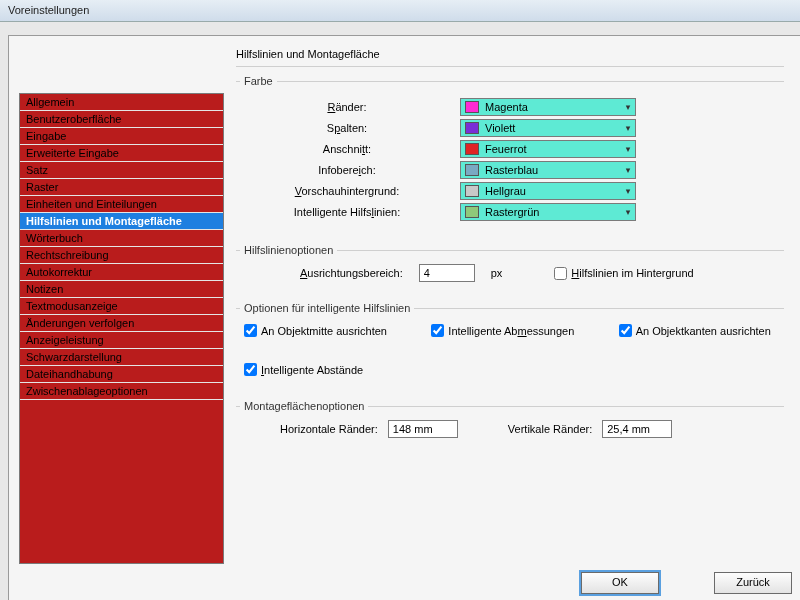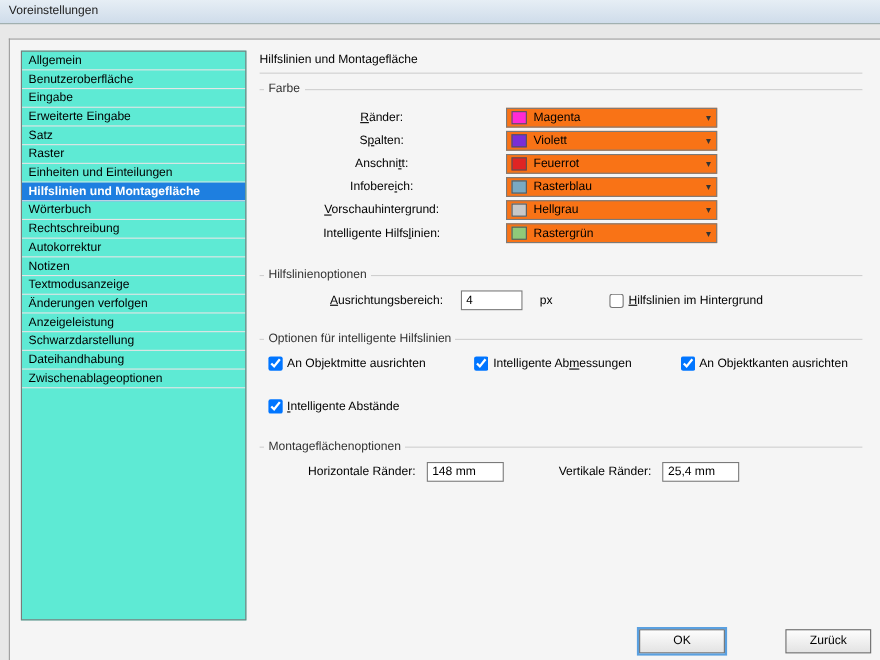--- a/index.html
+++ b/index.html
@@ -1,29 +1,29 @@
 <!DOCTYPE html>
 <html><head>
 <meta charset="utf-8">
 <style>
   * { box-sizing: border-box; font-family: Tahoma, Arial, sans-serif; font-size: 11px; }
   body { margin: 0; background: #e8e8e8; width: 800px; height: 600px; overflow: hidden; position: relative; }
   .titlebar { height: 22px; background: linear-gradient(#e6eef5,#cfdcea); border-bottom: 1px solid #9aa; padding: 4px 8px; color: #222; }
   .dialog { position: absolute; top: 35px; left: 8px; right: 0; bottom: 0; background: #f5f5f5; border: 1px solid #9a9a9a; border-right: none; border-bottom: none; }
   .content { display: flex; height: calc(100% - 36px); padding: 10px 10px 0 10px; gap: 12px; }
-  .sidebar { width: 205px; border: 1px solid #7a7a7a; background: #5eead4; overflow: hidden; }
+  .sidebar { width: 205px; border: 1px solid #7a7a7a; background: #b91c1c; overflow: hidden; margin-top: 47px; }
   .sidebar-item { padding: 2px 6px; border-bottom: 1px solid #e5e5e5; cursor: default; white-space: nowrap; overflow: hidden; text-overflow: ellipsis; }
   .sidebar-item.selected { background: #1e7fe0; color: #fff; font-weight: bold; }
   .main { flex: 1; padding: 0 6px 0 0; }
   .heading { font-size: 11px; padding: 2px 0 6px 0; border-bottom: 1px solid #cfcfcf; margin-bottom: 8px; }
   fieldset { border: 1px solid #cfcfcf; border-left: none; border-right: none; border-bottom: none; margin: 0 0 14px 0; padding: 8px 4px 6px 4px; }
   legend { padding: 0 4px; color: #333; }
   .color-row { display: flex; align-items: center; margin: 3px 0; }
   .color-label { width: 220px; text-align: center; padding-right: 6px; }
-  .color-combo { display: flex; align-items: center; border: 1px solid #7a7a7a; background: #f97316; width: 192px; height: 18px; position: relative; }
+  .color-combo { display: flex; align-items: center; border: 1px solid #7a7a7a; background: #5eead4; width: 176px; height: 18px; position: relative; }
   .swatch { width: 14px; height: 12px; margin: 0 4px; border: 1px solid #555; }
   .combo-text { flex: 1; padding: 0 2px; }
   .combo-arrow { width: 14px; text-align: center; color: #333; font-size: 9px; }
   .u { text-decoration: underline; }
   .opt-row { display: flex; align-items: center; gap: 16px; flex-wrap: wrap; }
   .num-input { border: 1px solid #7a7a7a; background: #fff; height: 18px; padding: 1px 4px; }
   .check-row { display: flex; align-items: center; gap: 4px; }
   input[type=checkbox] { margin: 0; width: 13px; height: 13px; }
   .grid2 { display: grid; grid-template-columns: 1fr 1fr 1fr; row-gap: 6px; column-gap: 20px; padding: 2px 0 4px 4px; gap: 26px; }
   .footer { position: absolute; bottom: 6px; right: 0; display: flex; gap: 14px; padding-right: 8px; }

